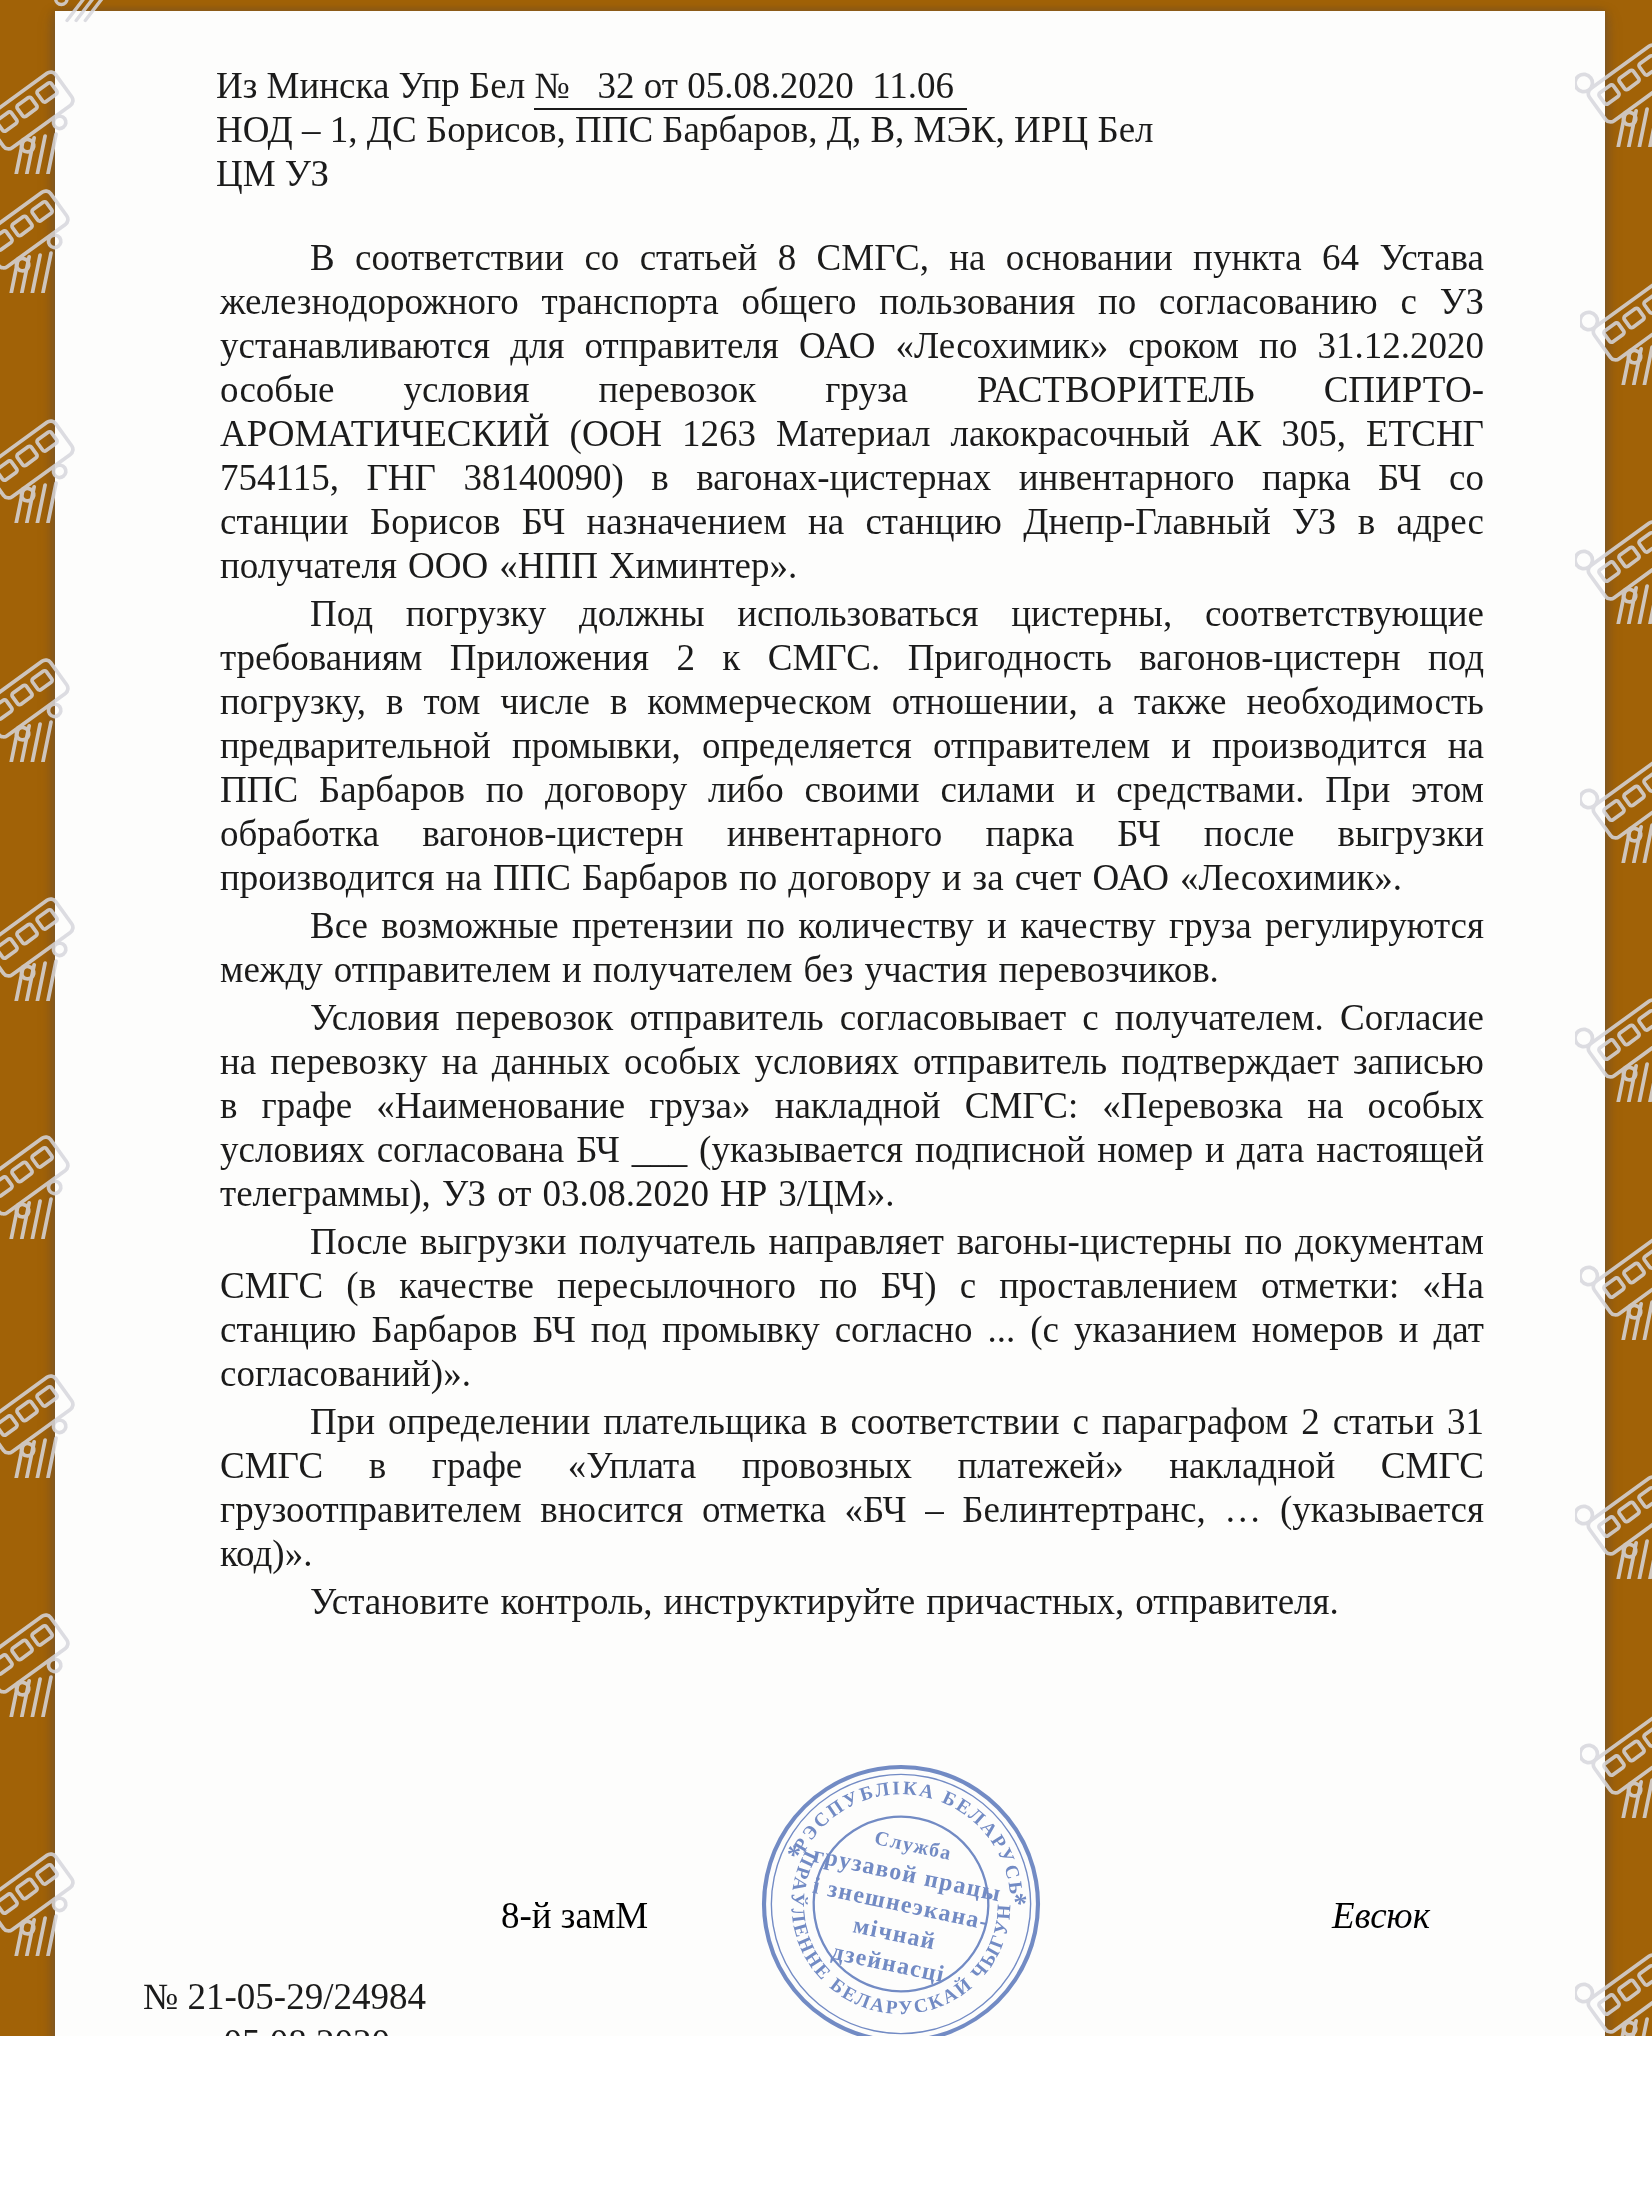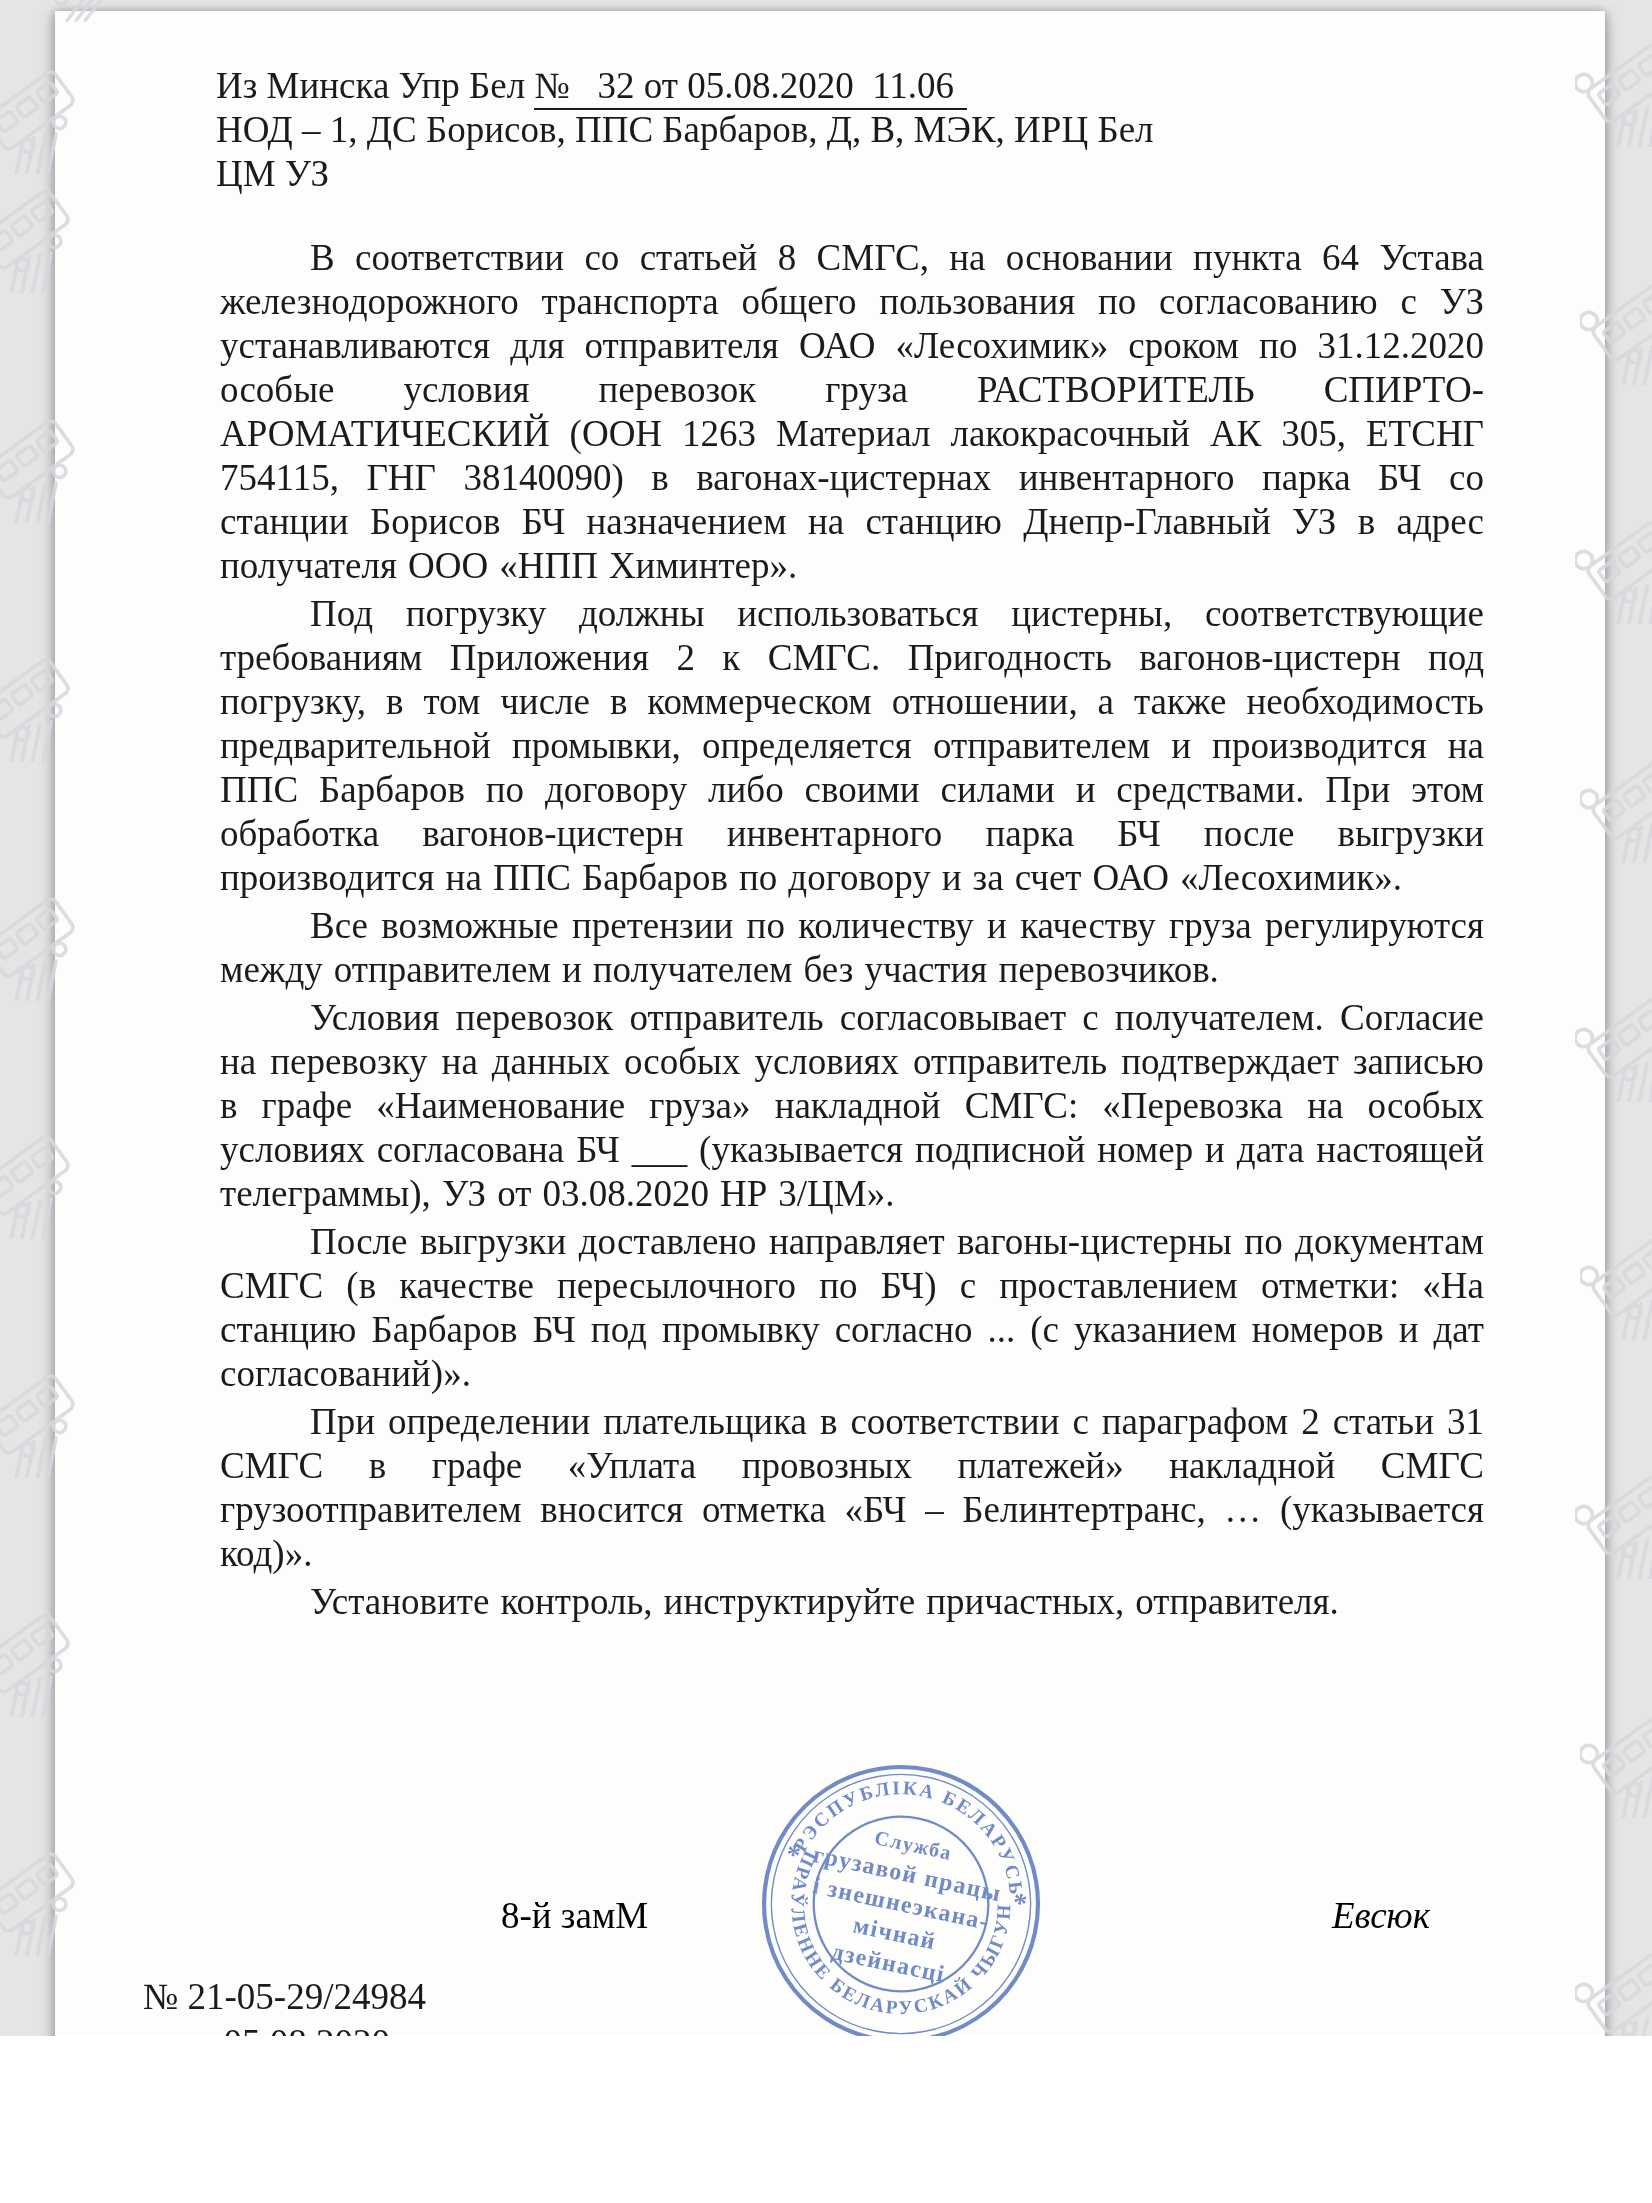--- a/index.html
+++ b/index.html
@@ -1,18 +1,18 @@
 <!DOCTYPE html>
 <html style="font-size:14.7px"><head>
 <meta charset="utf-8">
 <style>
   html,body{margin:0;padding:0;}
   .canvas{
     position:relative;width:1653px;height:2036px;overflow:hidden;
-    background:#e5e5e5;
+    background:#a16207;
     font-family:"Liberation Serif", serif;
   }
   
   .page{
     position:absolute;left:55px;top:11px;width:1550px;height:2178px;
     background:#fdfdfc;
     box-shadow:0 5.5px 14.7px rgba(70,70,85,.38), 2.8px 0 7.3px rgba(70,70,85,.20), -2.8px 0 7.3px rgba(70,70,85,.20);
     z-index:1;
   }
   .content{
@@ -88,21 +88,21 @@
         <div><span>Из Минска Упр Бел </span><span class="u">№&nbsp;&nbsp;&nbsp;32 от 05.08.2020&nbsp;&nbsp;11.06</span></div>
         <div>НОД – 1, ДС Борисов, ППС Барбаров, Д, В, МЭК, ИРЦ Бел</div>
         <div>ЦМ УЗ</div>
       </div>
 
       <div class="bodytext" id="body-text">
           <p class="para">В соответствии со статьей 8 СМГС, на основании пункта 64 Устава железнодорожного транспорта общего пользования по согласованию с УЗ устанавливаются для отправителя ОАО «Лесохимик» сроком по 31.12.2020 особые условия перевозок груза РАСТВОРИТЕЛЬ СПИРТО-АРОМАТИЧЕСКИЙ (ООН 1263 Материал лакокрасочный АК 305, ЕТСНГ 754115, ГНГ 38140090) в вагонах-цистернах инвентарного парка БЧ со станции Борисов&nbsp;БЧ назначением на станцию Днепр-Главный УЗ в адрес получателя ООО «НПП Химинтер».</p>
           <p class="para">Под погрузку должны использоваться цистерны, соответствующие требованиям Приложения 2 к СМГС. Пригодность вагонов-цистерн под погрузку, в том числе в коммерческом отношении, а также необходимость предварительной промывки, определяется отправителем и производится на ППС&nbsp;Барбаров по договору либо своими силами и средствами. При этом обработка вагонов-цистерн инвентарного парка БЧ после выгрузки производится на ППС&nbsp;Барбаров по договору и за счет ОАО «Лесохимик».</p>
           <p class="para">Все возможные претензии по количеству и качеству груза регулируются между отправителем и получателем без участия перевозчиков.</p>
           <p class="para">Условия перевозок отправитель согласовывает с получателем. Согласие на перевозку на данных особых условиях отправитель подтверждает записью в графе «Наименование груза» накладной СМГС: «Перевозка на особых условиях согласована БЧ ___ (указывается подписной номер и дата настоящей телеграммы), УЗ от 03.08.2020 НР 3/ЦМ».</p>
-          <p class="para">После выгрузки доставлено направляет вагоны-цистерны по документам СМГС (в качестве пересылочного по БЧ) с проставлением отметки: «На станцию Барбаров БЧ под промывку согласно ... (с указанием номеров и дат согласований)».</p>
+          <p class="para">После выгрузки получатель направляет вагоны-цистерны по документам СМГС (в качестве пересылочного по БЧ) с проставлением отметки: «На станцию Барбаров БЧ под промывку согласно ... (с указанием номеров и дат согласований)».</p>
           <p class="para">При определении плательщика в соответствии с параграфом 2 статьи 31 СМГС в графе «Уплата провозных платежей» накладной СМГС грузоотправителем вносится отметка «БЧ – Белинтертранс, … (указывается код)».</p>
           <p class="para">Установите контроль, инструктируйте причастных, отправителя.</p>
         </div>
     </div>
 
     <div class="sig-row">
       <span class="sig-title">8-й замМ</span>
       <span class="sig-name">Евсюк</span>
     </div>
 

